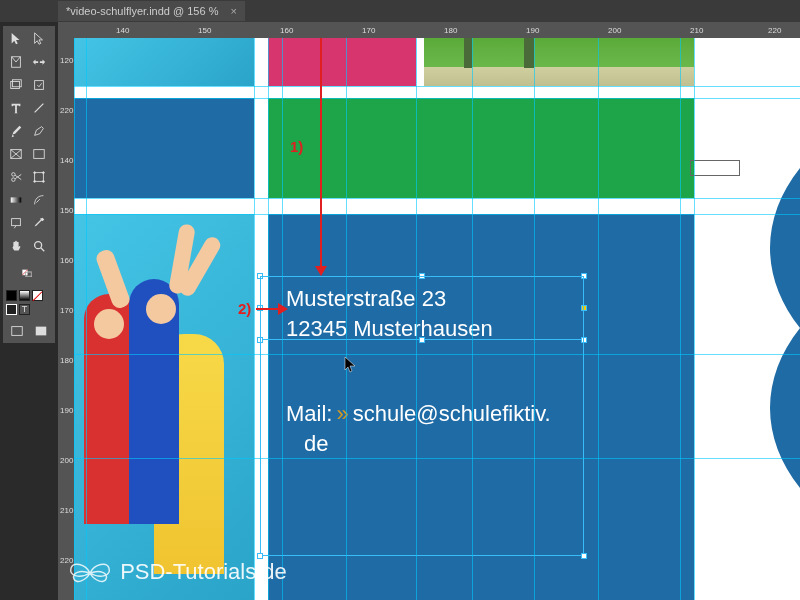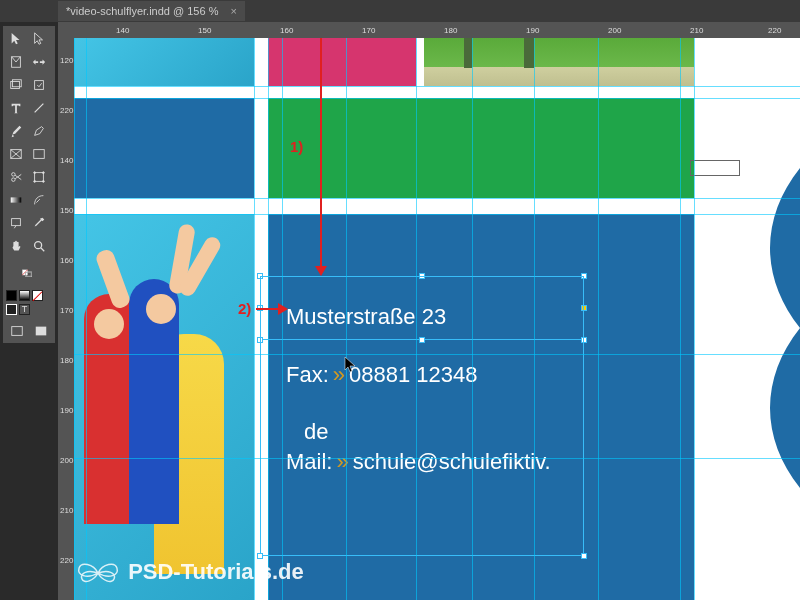--- a/index.html
+++ b/index.html
@@ -34,21 +34,21 @@
 .handle.ylw { background: #ffcc00; }
 .guide-v { position: absolute; top: 0; bottom: 0; width: 1px; background: rgba(0,200,255,.6); }
 .guide-h { position: absolute; left: 0; right: 0; height: 1px; background: rgba(0,200,255,.6); }
 
 .anno { position: absolute; color: #e02020; font-size: 15px; font-weight: bold; }
 .anno-line { position: absolute; background: #e02020; }
 .anno-arrow { width: 0; height: 0; position: absolute; }
 
 .cursor { position: absolute; width: 12px; height: 18px; }
 
-.watermark { position: absolute; left: 74px; bottom: 8px; color: rgba(255,255,255,.9); font-size: 22px; font-weight: bold; }
+.watermark { position: absolute; left: 66px; bottom: 8px; color: rgba(255,255,255,.9); font-size: 22px; font-weight: normal; }
 .watermark svg { width: 48px; height: 38px; opacity: .9; vertical-align: middle; }
 
 .slide-shape { position: absolute; }
 .wave { position: absolute; right: 0; width: 60px; }
 </style>
 </head>
 <body>
 
 <div class="titlebar">
   <div class="tab">
@@ -260,27 +260,27 @@
   </div>
   <div class="blue-block" style="left:194px;top:176px;width:426px;height:386px"></div>
 
   <div class="wave" style="top:130px;height:320px">
     <svg viewBox="0 0 60 320" style="width:60px;height:320px">
         <path d="M60 0 C20 50 20 110 60 160 C20 210 20 270 60 320 Z" fill="#1f6ba5"></path>
       </svg>
     <div style="position:absolute;top:-8px;left:-50px;width:50px;height:16px;border:1px solid #666"></div>
   </div>
 
-  <div class="text-block" style="left:212px;top:264px;width:310px">
+  <div class="text-block" style="left:212px;top:246px;width:310px">
     <div><span>Musterstraße 23</span></div>
+    <div><span>12345 Musterhausen</span></div>
     <div style="height:28px"></div>
-    <div><span>Fax:</span><span class="tab-char">»</span><span>08881 12348</span></div>
     <div style="height:28px"></div>
+    <div><span>Mail:</span><span class="tab-char">»</span><span>schule@schulefiktiv.</span></div>
     <div style="padding-left:18px"><span>de</span></div>
-    <div><span>Mail:</span><span class="tab-char">»</span><span>schule@schulefiktiv.</span></div>
   </div>
 
   <div class="selection-handles" style="left:186px;top:238px;width:324px;height:64px">
     <div class="handle" style="left:-4px;top:-4px"></div>
     <div class="handle" style="left:50%;top:-4px;margin-left:-3px"></div>
     <div class="handle" style="right:-4px;top:-4px"></div>
     <div class="handle" style="left:-4px;top:50%;margin-top:-3px"></div>
     <div class="handle ylw" style="right:-4px;top:50%;margin-top:-3px"></div>
     <div class="handle" style="left:-4px;bottom:-4px"></div>
     <div class="handle" style="left:50%;bottom:-4px;margin-left:-3px"></div>

